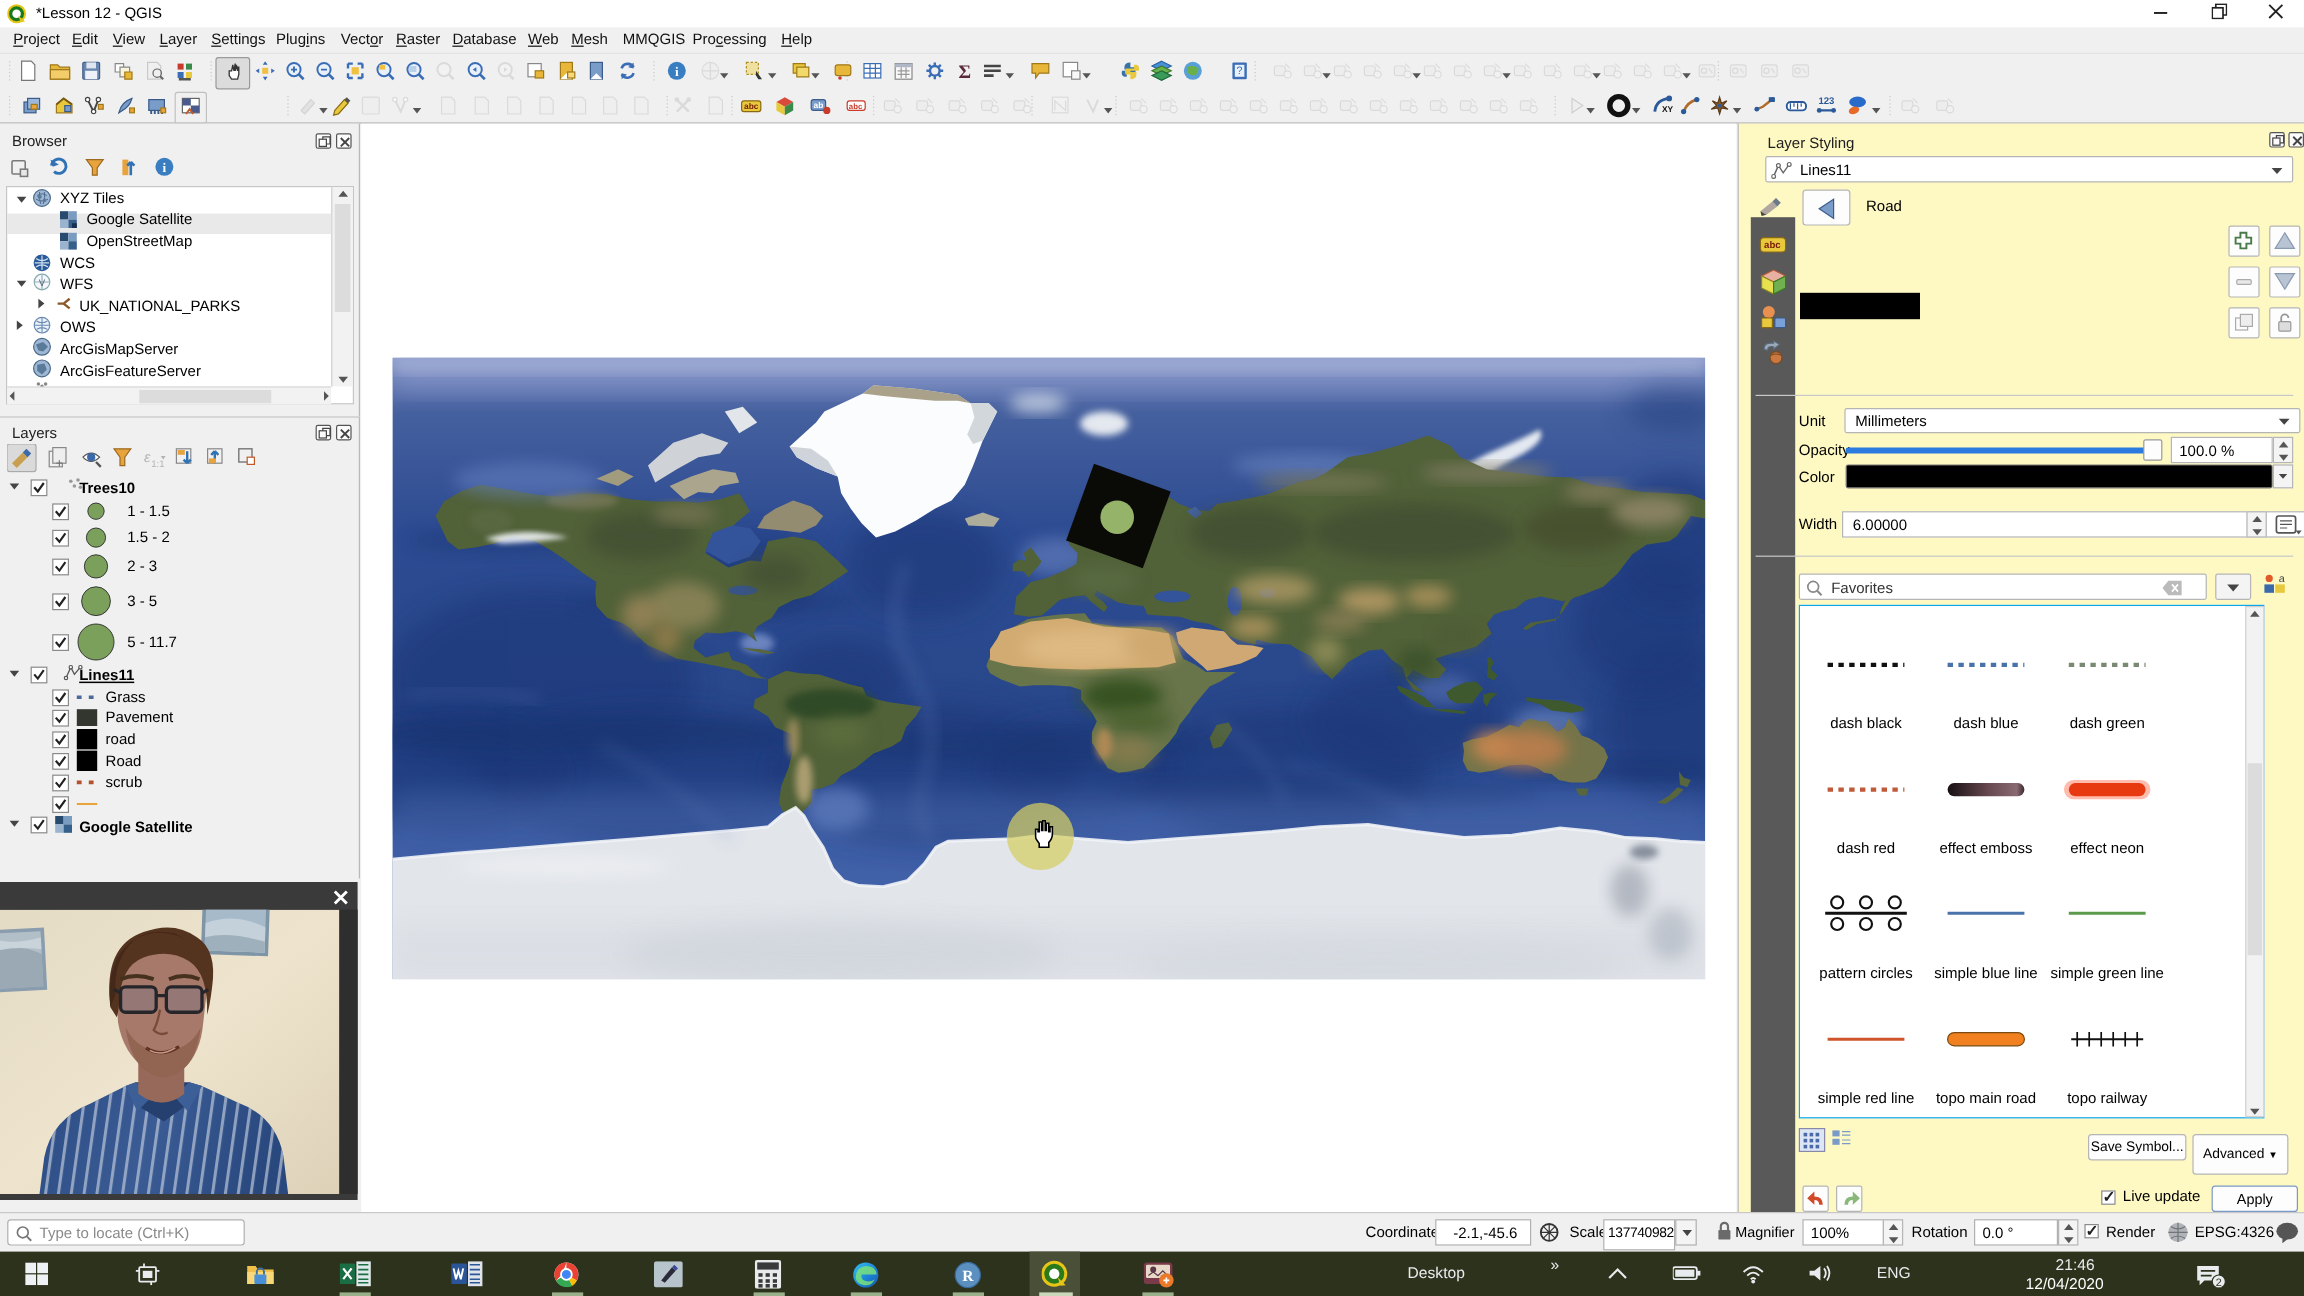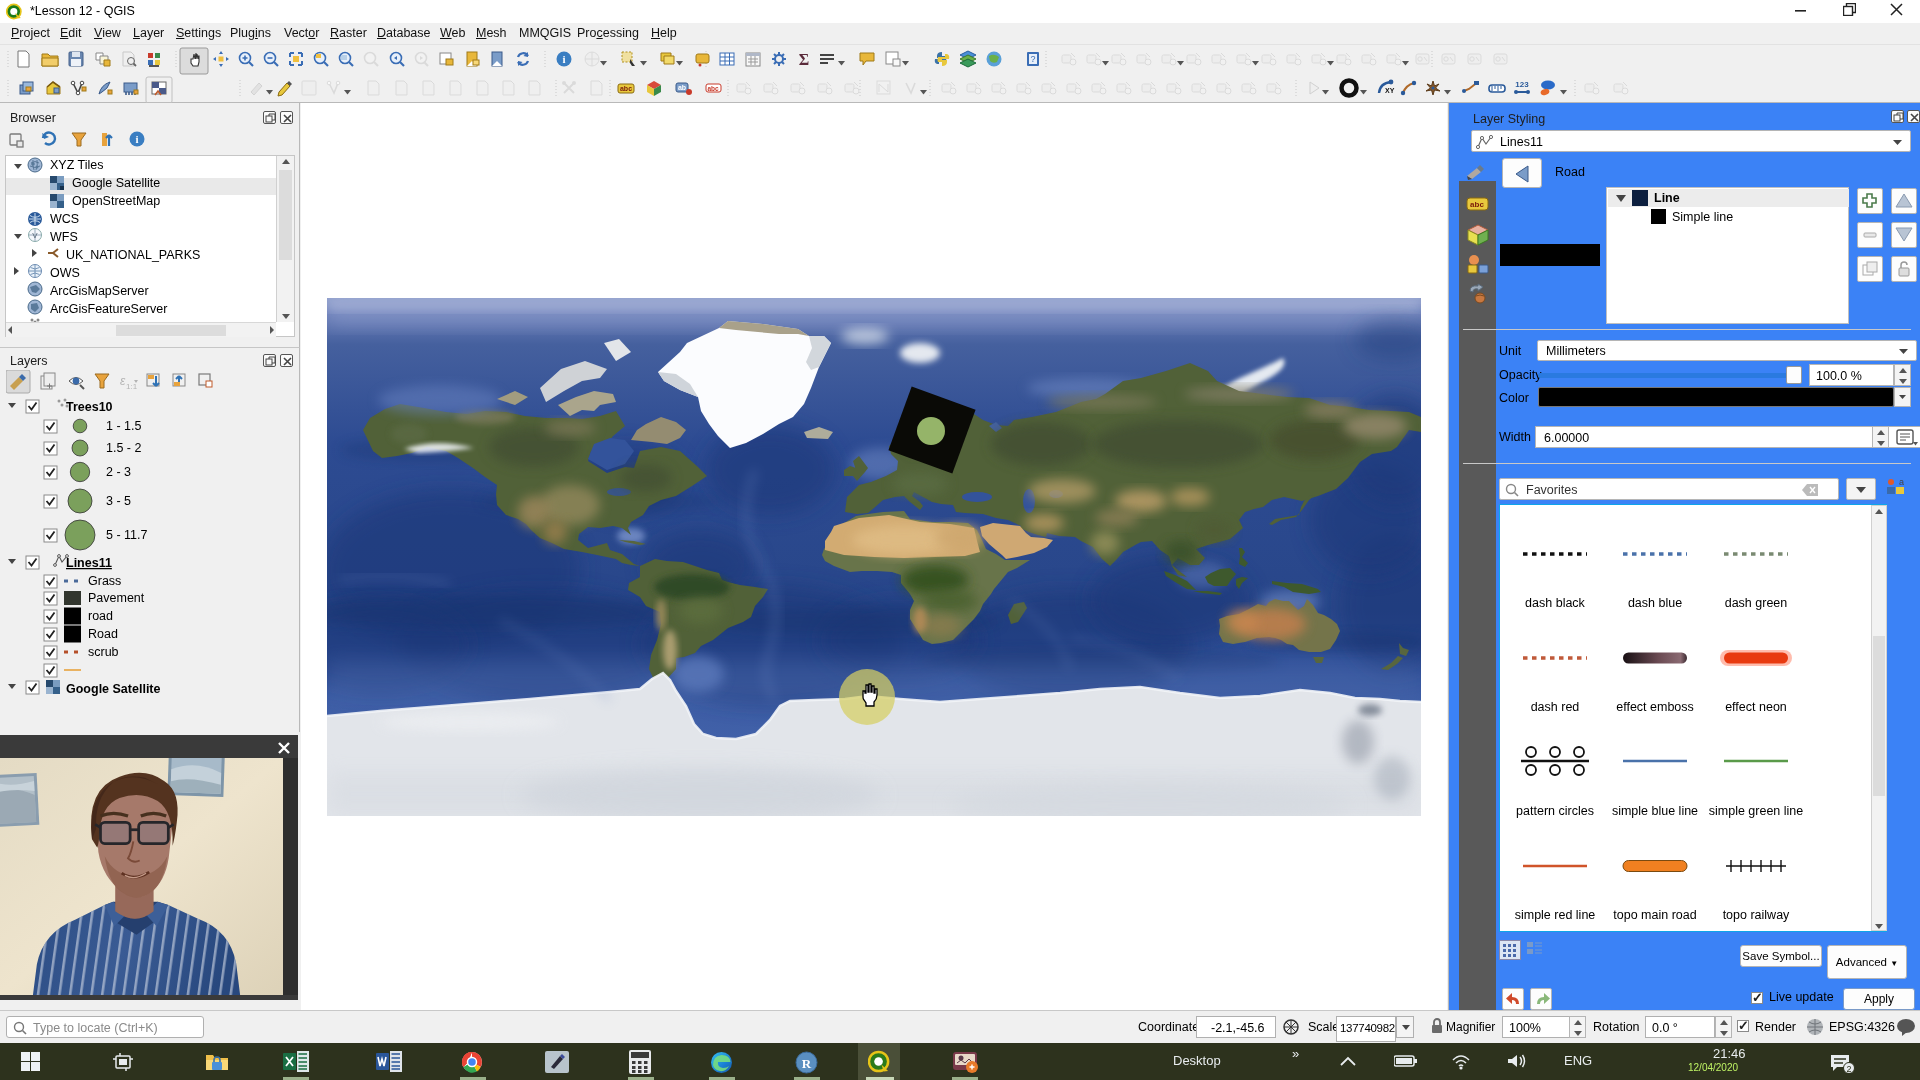--- a/index.html
+++ b/index.html
@@ -1025,21 +1025,21 @@
 <g transform="rotate(20 932 430)">
       <rect x="898" y="396" width="68" height="68" fill="#0a0a06"></rect>
     </g>
 <circle cx="931" cy="431" r="14" fill="#95b469"></circle>
 <circle cx="867" cy="697" r="28" fill="#d6ce62" opacity="0.72"></circle>
 <g transform="translate(855,681)">
 <path d="M8 10 L8 16 Q8 18 9 19 L11 22 L11 25 L19 25 L19 21 Q22 18 22 14 L22 8 L20 8 L20 12 L19 12 L19 5 L17 5 L17 11 L16 11 L16 3 L14 3 L14 11 L13 11 L13 4 L11 4 L11 12 L10 12 L10 10 Z" fill="#fff" stroke="#000" stroke-width="1.3"></path>
 </g>
 </svg>
 
-<div class="abs" style="left:1448px;top:103px;width:472px;height:907px;background:#3b82f6;border-left:1px solid #b9b9b9">
+<div class="abs" style="left:1448px;top:103px;width:472px;height:907px;background:#fef9c3;border-left:1px solid #b9b9b9">
  <span class="panel-title abs" style="left:24px;top:9px">Layer Styling</span>
  <span class="wbtn" style="left:442px;top:7px"><svg width="13" height="13" viewBox="0 0 13 13">
         <rect x="2" y="4" width="6" height="6" fill="none" stroke="#444"></rect>
         <path d="M5 4 L5 2 L11 2 L11 8 L8 8" fill="none" stroke="#444"></path>
       </svg></span>
  <span class="wbtn" style="left:458px;top:7px"><svg width="13" height="13">
         <path d="M3 3 L10 10 M10 3 L3 10" stroke="#444" stroke-width="1.6"></path>
       </svg></span>
 
  <div class="abs" style="left:22px;top:27px;width:440px;height:22px;background:#fff;border:1px solid #b5b5b5;border-radius:2px">
@@ -1085,30 +1085,20 @@
       </svg>
   <svg class="abs" style="left:7px;top:102px" width="24" height="24">
         <path d="M4 8 Q4 2 12 3 L12 1 L17 4 L12 8 L12 6 Q7 5 7 9 Z" fill="#9aa8b8" stroke="#5a6a7a"></path>
         <circle cx="14" cy="15" r="5" fill="#c87840" stroke="#7a4a20"></circle>
         <path d="M10 13 Q14 11 18 13" stroke="#7a4a20" fill="none"></path>
       </svg>
  </div>
 
  <div class="abs" style="left:51px;top:141px;width:100px;height:22px;background:#000"></div>
 
- <div class="abs" style="left:157px;top:84px;width:243px;height:137px;background:#fff;border:1px solid #c0c0c0">
-  <div class="abs" style="left:1px;top:1px;width:241px;height:18px;background:#ececec"></div>
-  <svg class="abs" style="left:8px;top:6px" width="12" height="9">
-        <path d="M1 1 L11 1 L6 8 Z" fill="#444"></path>
-      </svg>
-  <div class="abs" style="left:25px;top:2px;width:16px;height:16px;background:#0c1f3f"></div>
-  <span class="abs" style="left:47px;top:3px;font-weight:bold;font-size:12.5px">Line</span>
-  <div class="abs" style="left:44px;top:21px;width:15px;height:15px;background:#000"></div>
-  <span class="abs" style="left:65px;top:22px;font-size:12.5px">Simple line</span>
- </div>
 
  <div class="sbtn" style="left:408px;top:85px;width:26px;height:26px"><svg width="24" height="24">
         <path d="M9 5 L14 5 L14 9 L18 9 L18 14 L14 14 L14 18 L9 18 L9 14 L5 14 L5 9 L9 9 Z" fill="none" stroke="#4a7a4a" stroke-width="1.6"></path>
       </svg></div>
  <div class="sbtn" style="left:442px;top:85px;width:26px;height:26px"><svg width="24" height="24">
         <path d="M12 5 L20 18 L4 18 Z" fill="#b8c4d4" stroke="#8a9ab0"></path>
       </svg></div>
  <div class="sbtn" style="left:408px;top:119px;width:26px;height:26px"><svg width="24" height="24">
         <rect x="6" y="10" width="12" height="4" rx="1" fill="#e8e8e8" stroke="#aaa"></rect>
       </svg></div>
@@ -1527,20 +1517,20 @@
         <path d="M8 14 Q10 12 12 14"></path>
       </g>
       <circle cx="10" cy="16" r="1.6" fill="#e8ecee"></circle>
     </svg>
  <svg class="abs" style="left:1506px;top:9px" width="22" height="18">
       <path d="M2 7 L6 7 L11 3 L11 15 L6 11 L2 11 Z" fill="#e8ecee"></path>
       <path d="M14 5 Q17 9 14 13 M16.5 3 Q20.5 9 16.5 15" stroke="#e8ecee" fill="none" stroke-width="1.5"></path>
     </svg>
  <span class="abs" style="left:1564px;top:10px;color:#e8ecee;font-size:13px">ENG</span>
  <span class="abs" style="left:1713px;top:3px;color:#e8ecee;font-size:13px">21:46</span>
- <span class="abs" style="left:1688px;top:19px;color:#bef264;font-size:10px">12/04/2020</span>
+ <span class="abs" style="left:1688px;top:19px;color:#ffffff;font-size:13px">12/04/2020</span>
  <svg class="abs" style="left:1829px;top:8px" width="26" height="22">
       <path d="M2 4 L20 4 L20 16 L8 16 L4 20 L4 16 L2 16 Z" fill="#e8ecee"></path>
       <path d="M5 8 L17 8 M5 12 L14 12" stroke="#2d321d" stroke-width="1.4"></path>
       <circle cx="20" cy="17" r="5.5" fill="#e8ecee" stroke="#2d321d"></circle>
       <text x="20" y="21" text-anchor="middle" font-size="9" fill="#2d321d">2</text>
     </svg>
 </div>
 
 </body></html>

